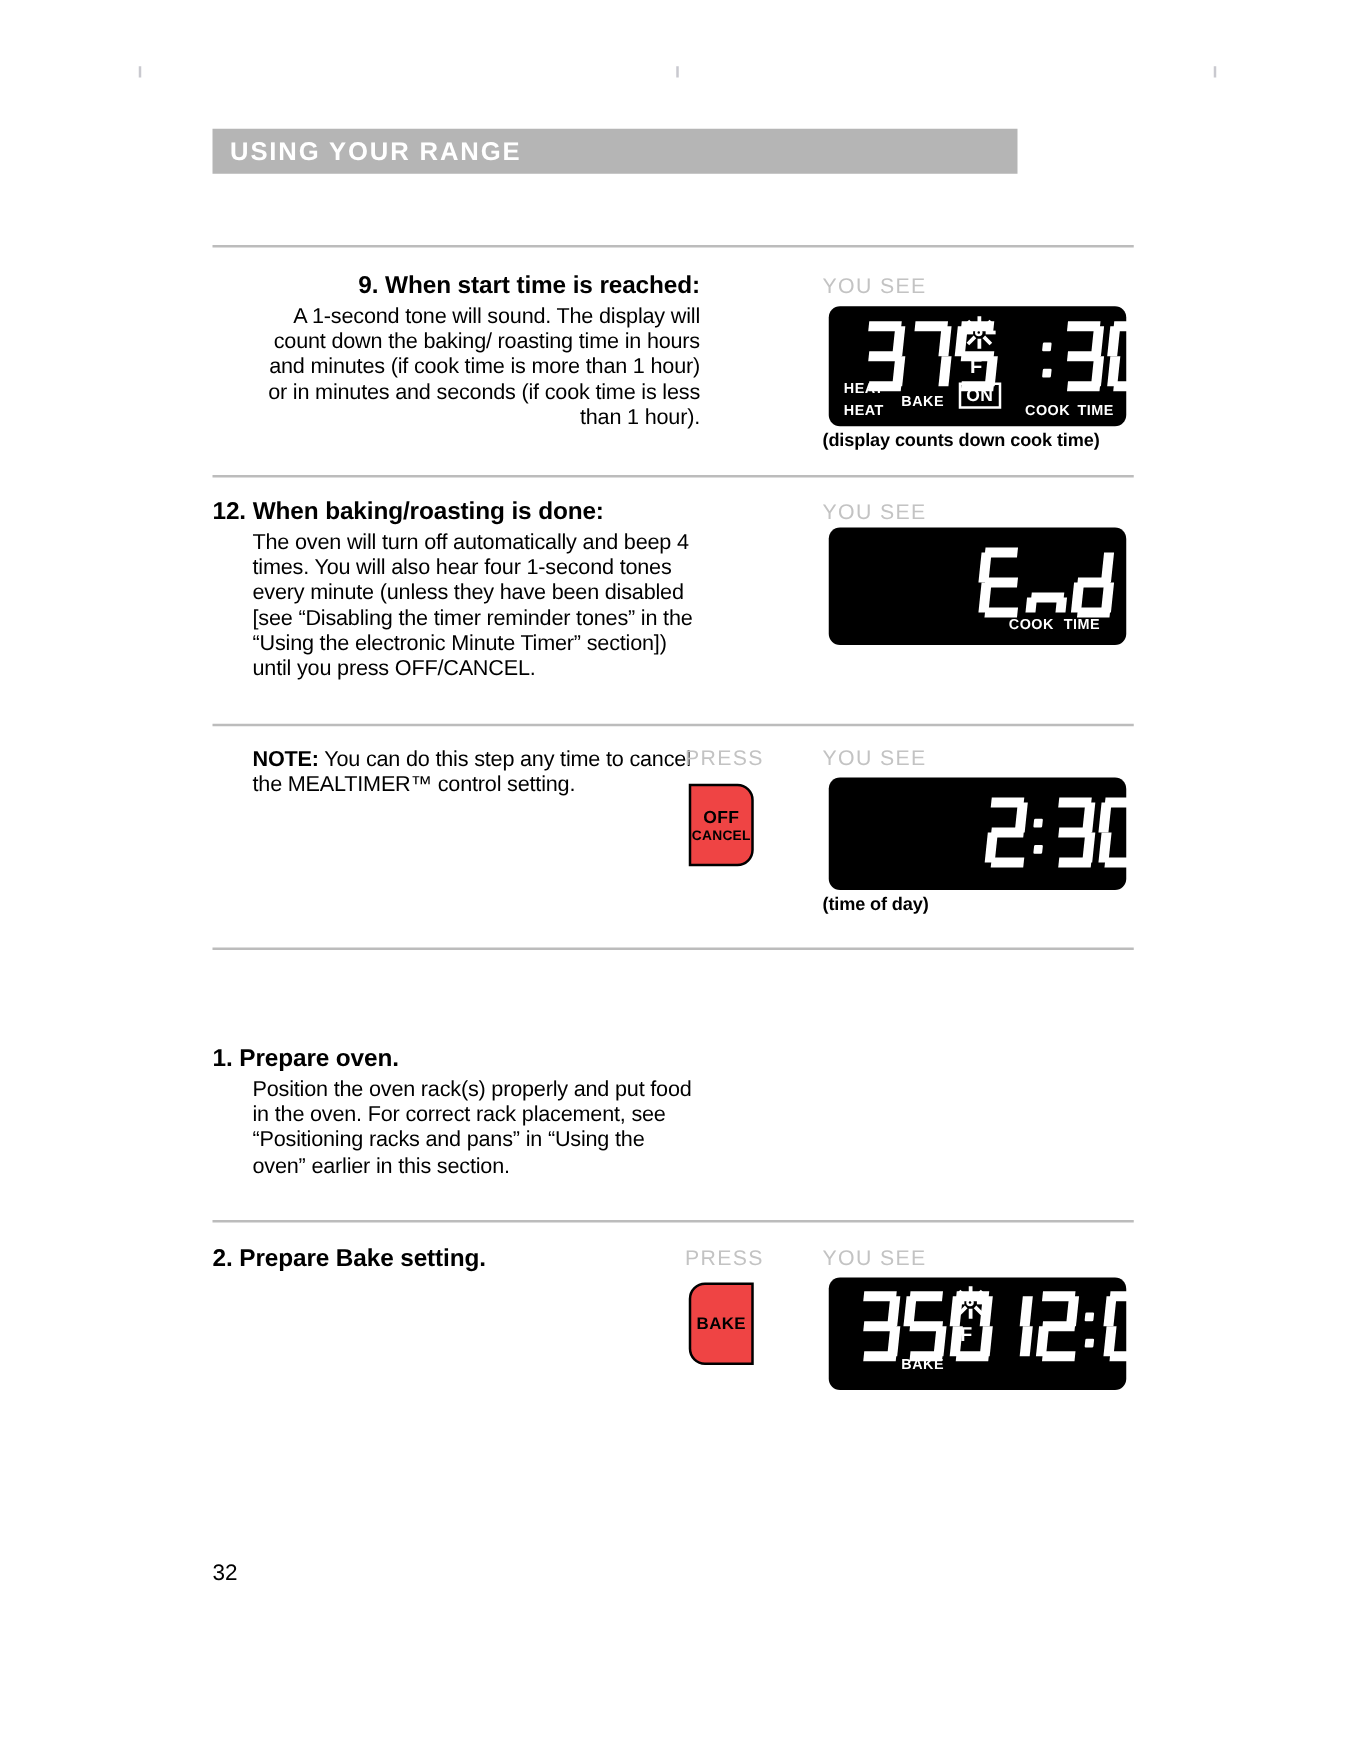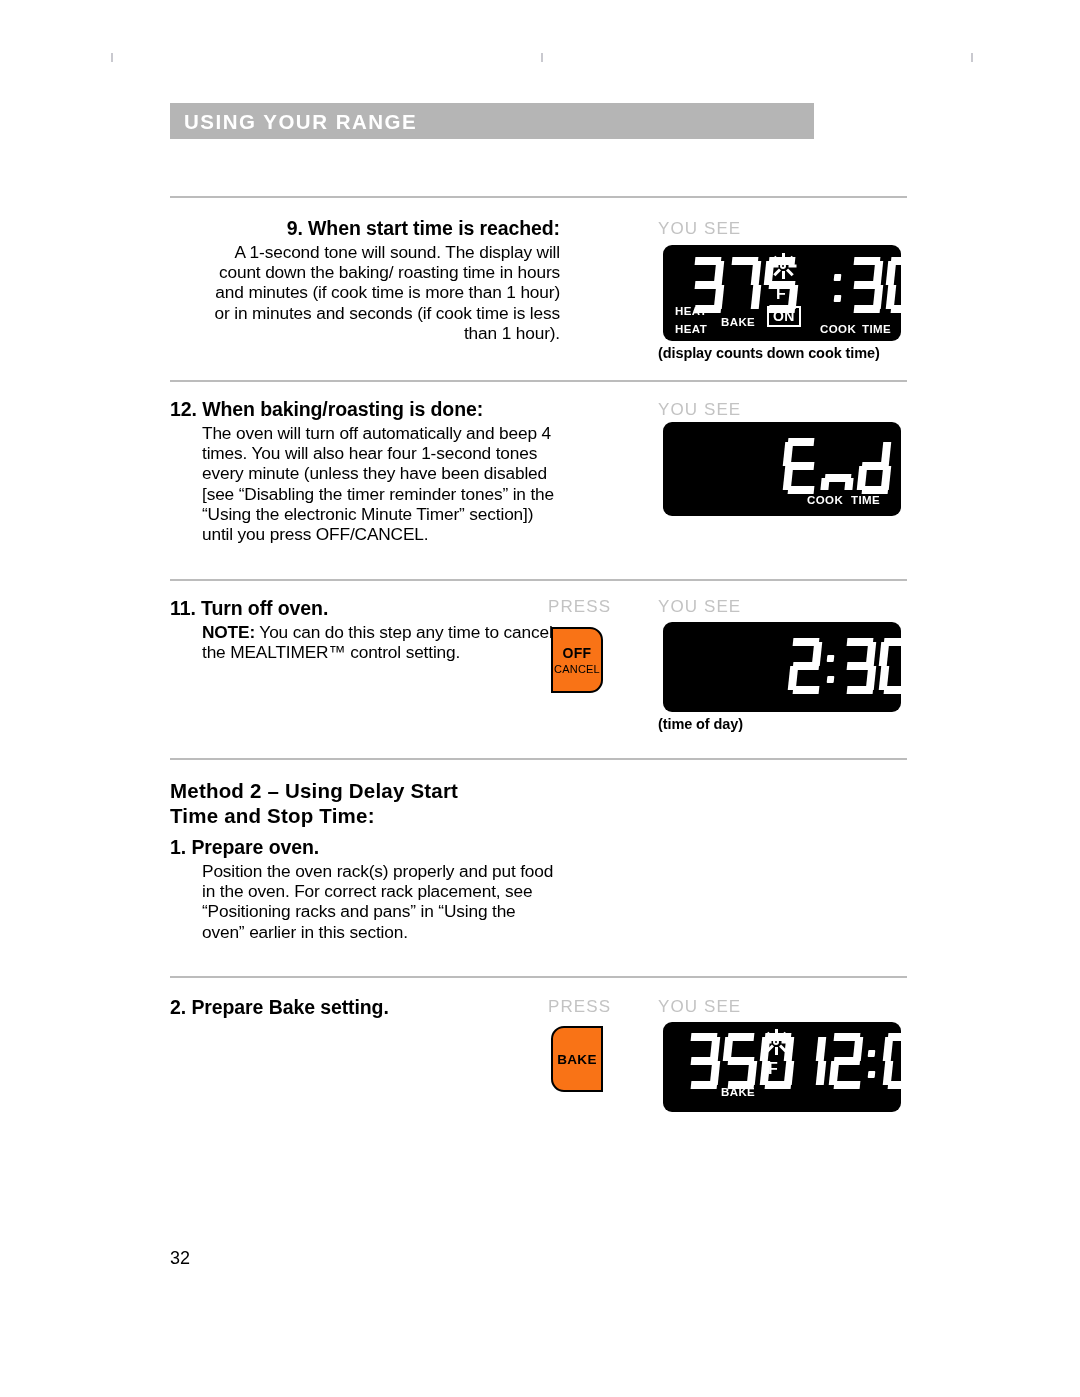--- a/index.html
+++ b/index.html
@@ -114,21 +114,21 @@
     font-size: 14.5px;
     font-weight: bold;
     color: #000;
     letter-spacing: -0.1px;
   }
 
   
   .key {
     position: absolute;
     border: 2.5px solid #000;
-    background: #f97316;
+    background: #ef4444;
     box-sizing: border-box;
   }
   .key.right-round {
     border-radius: 0 13px 13px 0;
   }
   .key.left-round {
     border-radius: 13px 0 0 13px;
   }
   .key-inner {
     position: absolute;
@@ -145,21 +145,21 @@
     display: block;
   }
   .key-divider {
     width: 44px;
     height: 2px;
     background: #000;
     margin: 0 auto 2px auto;
   }
   .key-bot {
     font-size: 11px;
-    font-weight: normal;
+    font-weight: bold;
     letter-spacing: 0.2px;
     display: block;
   }
   .key-single {
     font-size: 13.5px;
     font-weight: bold;
     letter-spacing: 0.3px;
     display: block;
   }
 
@@ -336,24 +336,20 @@
 
   <div class="lcd" style="left:626px; top:422px; width:238px; height:94px;">
     <div class="lcd-row" style="left:119px; top:16px;">
       <span class="seg-digit dE" style="width: 34px; height: 56px; margin-right: 3px;"><i style="left: 6px; top: 0px; width: 26px; height: 8px; transform: skewX(-6deg);"></i><i style="left: 6px; top: 48px; width: 26px; height: 8px; transform: skewX(-6deg);"></i><i style="left: 2px; top: 28px; width: 8px; height: 24px; transform: skewX(-6deg);"></i><i style="left: 2px; top: 4px; width: 8px; height: 24px; transform: skewX(-6deg);"></i><i style="left: 6px; top: 24px; width: 26px; height: 8px; transform: skewX(-6deg);"></i></span><span class="seg-digit dn" style="width: 34px; height: 56px; margin-right: 3px;"><i style="left: 26px; top: 40px; width: 8px; height: 12px; transform: skewX(-6deg);"></i><i style="left: 2px; top: 40px; width: 8px; height: 12px; transform: skewX(-6deg);"></i><i style="left: 6px; top: 36px; width: 26px; height: 8px; transform: skewX(-6deg);"></i></span><span class="seg-digit dd" style="width: 34px; height: 56px; margin-right: 3px;"><i style="left: 26px; top: 4px; width: 8px; height: 24px; transform: skewX(-6deg);"></i><i style="left: 26px; top: 28px; width: 8px; height: 24px; transform: skewX(-6deg);"></i><i style="left: 6px; top: 48px; width: 26px; height: 8px; transform: skewX(-6deg);"></i><i style="left: 2px; top: 28px; width: 8px; height: 24px; transform: skewX(-6deg);"></i><i style="left: 6px; top: 24px; width: 26px; height: 8px; transform: skewX(-6deg);"></i></span>
     </div>
     <div class="lcd-sub" style="left:144px; top:72px;">COOK</div>
     <div class="lcd-sub" style="left:188px; top:72px;">TIME</div>
   </div>
 
   <div class="step" style="top:597px;">
-    <p class="step-head">
-      <span class="num">11.</span>
-      <span>Turn off oven.</span>
-    </p>
     <p class="step-body"><span class="bold">NOTE:</span> <span>You can do this step any time to cancel the MEALTIMER™ control setting.</span></p>
   </div>
 
   <div class="collabel" style="left:511px; top:597px;">PRESS</div>
   <div class="collabel" style="left:621px; top:597px;">YOU SEE</div>
 
   <div class="key right-round" style="left:514px; top:627px; width:52px; height:66px;">
     <div class="key-inner">
       <span class="key-top">OFF</span>
       <span class="key-divider"></span>
@@ -361,24 +357,20 @@
     </div>
   </div>
 
   <div class="lcd" style="left:626px; top:622px; width:238px; height:90px;">
     <div class="lcd-row" style="left:124px; top:16px;">
       <span class="seg-digit d2" style="width: 34px; height: 56px; margin-right: 3px;"><i style="left: 6px; top: 0px; width: 26px; height: 8px; transform: skewX(-6deg);"></i><i style="left: 26px; top: 4px; width: 8px; height: 24px; transform: skewX(-6deg);"></i><i style="left: 6px; top: 48px; width: 26px; height: 8px; transform: skewX(-6deg);"></i><i style="left: 2px; top: 28px; width: 8px; height: 24px; transform: skewX(-6deg);"></i><i style="left: 6px; top: 24px; width: 26px; height: 8px; transform: skewX(-6deg);"></i></span><span class="seg-colon c1" style="width: 14px; height: 56px; margin-right: 3px;"><i style="width: 7px; height: 7px; left: 3px; top: 16.8px; transform: skewX(-6deg);"></i><i style="width: 7px; height: 7px; left: 3px; top: 38.08px; transform: skewX(-6deg);"></i></span><span class="seg-digit d3" style="width: 34px; height: 56px; margin-right: 3px;"><i style="left: 6px; top: 0px; width: 26px; height: 8px; transform: skewX(-6deg);"></i><i style="left: 26px; top: 4px; width: 8px; height: 24px; transform: skewX(-6deg);"></i><i style="left: 26px; top: 28px; width: 8px; height: 24px; transform: skewX(-6deg);"></i><i style="left: 6px; top: 48px; width: 26px; height: 8px; transform: skewX(-6deg);"></i><i style="left: 6px; top: 24px; width: 26px; height: 8px; transform: skewX(-6deg);"></i></span><span class="seg-digit d0" style="width: 34px; height: 56px; margin-right: 3px;"><i style="left: 6px; top: 0px; width: 26px; height: 8px; transform: skewX(-6deg);"></i><i style="left: 26px; top: 4px; width: 8px; height: 24px; transform: skewX(-6deg);"></i><i style="left: 26px; top: 28px; width: 8px; height: 24px; transform: skewX(-6deg);"></i><i style="left: 6px; top: 48px; width: 26px; height: 8px; transform: skewX(-6deg);"></i><i style="left: 2px; top: 28px; width: 8px; height: 24px; transform: skewX(-6deg);"></i><i style="left: 2px; top: 4px; width: 8px; height: 24px; transform: skewX(-6deg);"></i></span>
     </div>
   </div>
   <div class="caption" style="left:621px; top:716px;">(time of day)</div>
 
-  <div class="method-head" style="top:778px;">
-    <div>Method 2 – Using Delay Start</div>
-    <div>Time and Stop Time:</div>
-  </div>
 
   <div class="step" style="top:836px;">
     <p class="step-head">
       <span class="num">1.</span>
       <span>Prepare oven.</span>
     </p>
     <p class="step-body">Position the oven rack(s) properly and put food in the oven. For correct rack placement, see “Positioning racks and pans” in “Using the oven” earlier in this section.</p>
   </div>
 
   <div class="step" style="top:996px;">

